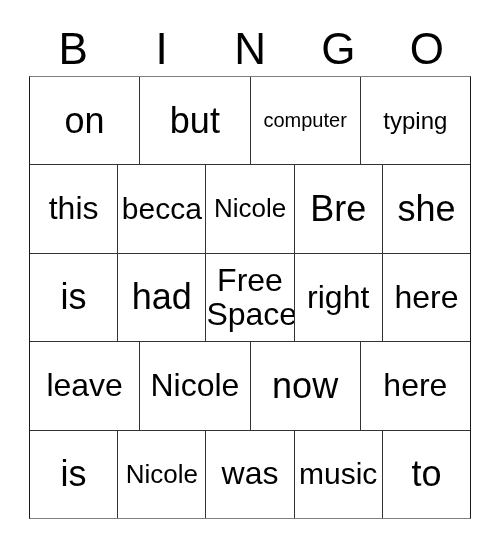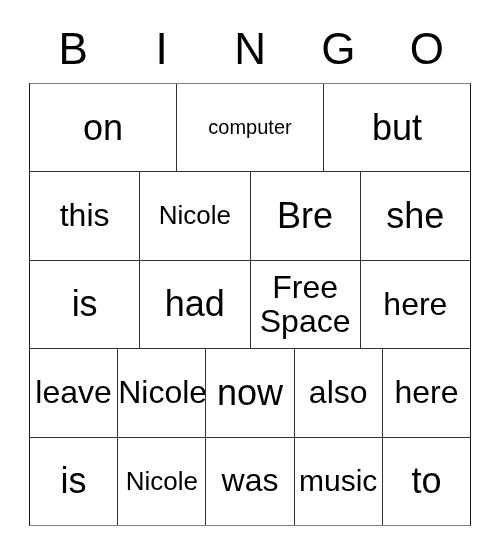--- a/index.html
+++ b/index.html
@@ -40,21 +40,21 @@
     line-height: 44px;
     font-weight: 400;
     letter-spacing: 0;
     color: #000;
   }
 
   
   .grid {
     position: absolute;
     left: 29px;
-    top: 83px;
+    top: 76px;
     width: 442px;
     height: 443px;
     box-sizing: border-box;
     border-top: 1px solid #808080;
     border-left: 1px solid #1a1a1a;
     border-right: 1px solid #1a1a1a;
     border-bottom: 1px solid #808080;
     display: flex;
     flex-direction: column;
     background: #ffffff;
@@ -111,30 +111,36 @@
     <div class="header-cell">O</div>
   </div>
 
   <div class="grid">
 
     <div class="grid-row">
       <div class="cell">
           <span class="cell-text fs-xxl">on</span>
         </div>
       <div class="cell">
+          <span class="cell-text fs-xxl">but</span>
+        </div>
+      <div class="cell">
           <span class="cell-text fs-xs">computer</span>
         </div>
       <div class="cell">
-          <span class="cell-text fs-xxl">but</span>
+          <span class="cell-text fs-sm">typing</span>
         </div>
     </div>
 
     <div class="grid-row">
       <div class="cell">
           <span class="cell-text fs-xl">this</span>
+        </div>
+      <div class="cell">
+          <span class="cell-text fs-lg">becca</span>
         </div>
       <div class="cell">
           <span class="cell-text fs-md">Nicole</span>
         </div>
       <div class="cell">
           <span class="cell-text fs-xxl">Bre</span>
         </div>
       <div class="cell">
           <span class="cell-text fs-xxl">she</span>
         </div>
@@ -145,36 +151,36 @@
           <span class="cell-text fs-xxl">is</span>
         </div>
       <div class="cell">
           <span class="cell-text fs-xxl">had</span>
         </div>
       <div class="cell">
           <span class="cell-text fs-free">Free
 Space</span>
         </div>
       <div class="cell">
+          <span class="cell-text fs-xl">right</span>
+        </div>
+      <div class="cell">
           <span class="cell-text fs-xl">here</span>
         </div>
     </div>
 
     <div class="grid-row">
       <div class="cell">
           <span class="cell-text fs-xl">leave</span>
         </div>
       <div class="cell">
           <span class="cell-text fs-xl">Nicole</span>
         </div>
       <div class="cell">
           <span class="cell-text fs-xxl">now</span>
-        </div>
-      <div class="cell">
-          <span class="cell-text fs-xl">also</span>
         </div>
       <div class="cell">
           <span class="cell-text fs-xl">here</span>
         </div>
     </div>
 
     <div class="grid-row">
       <div class="cell">
           <span class="cell-text fs-xxl">is</span>
         </div>

